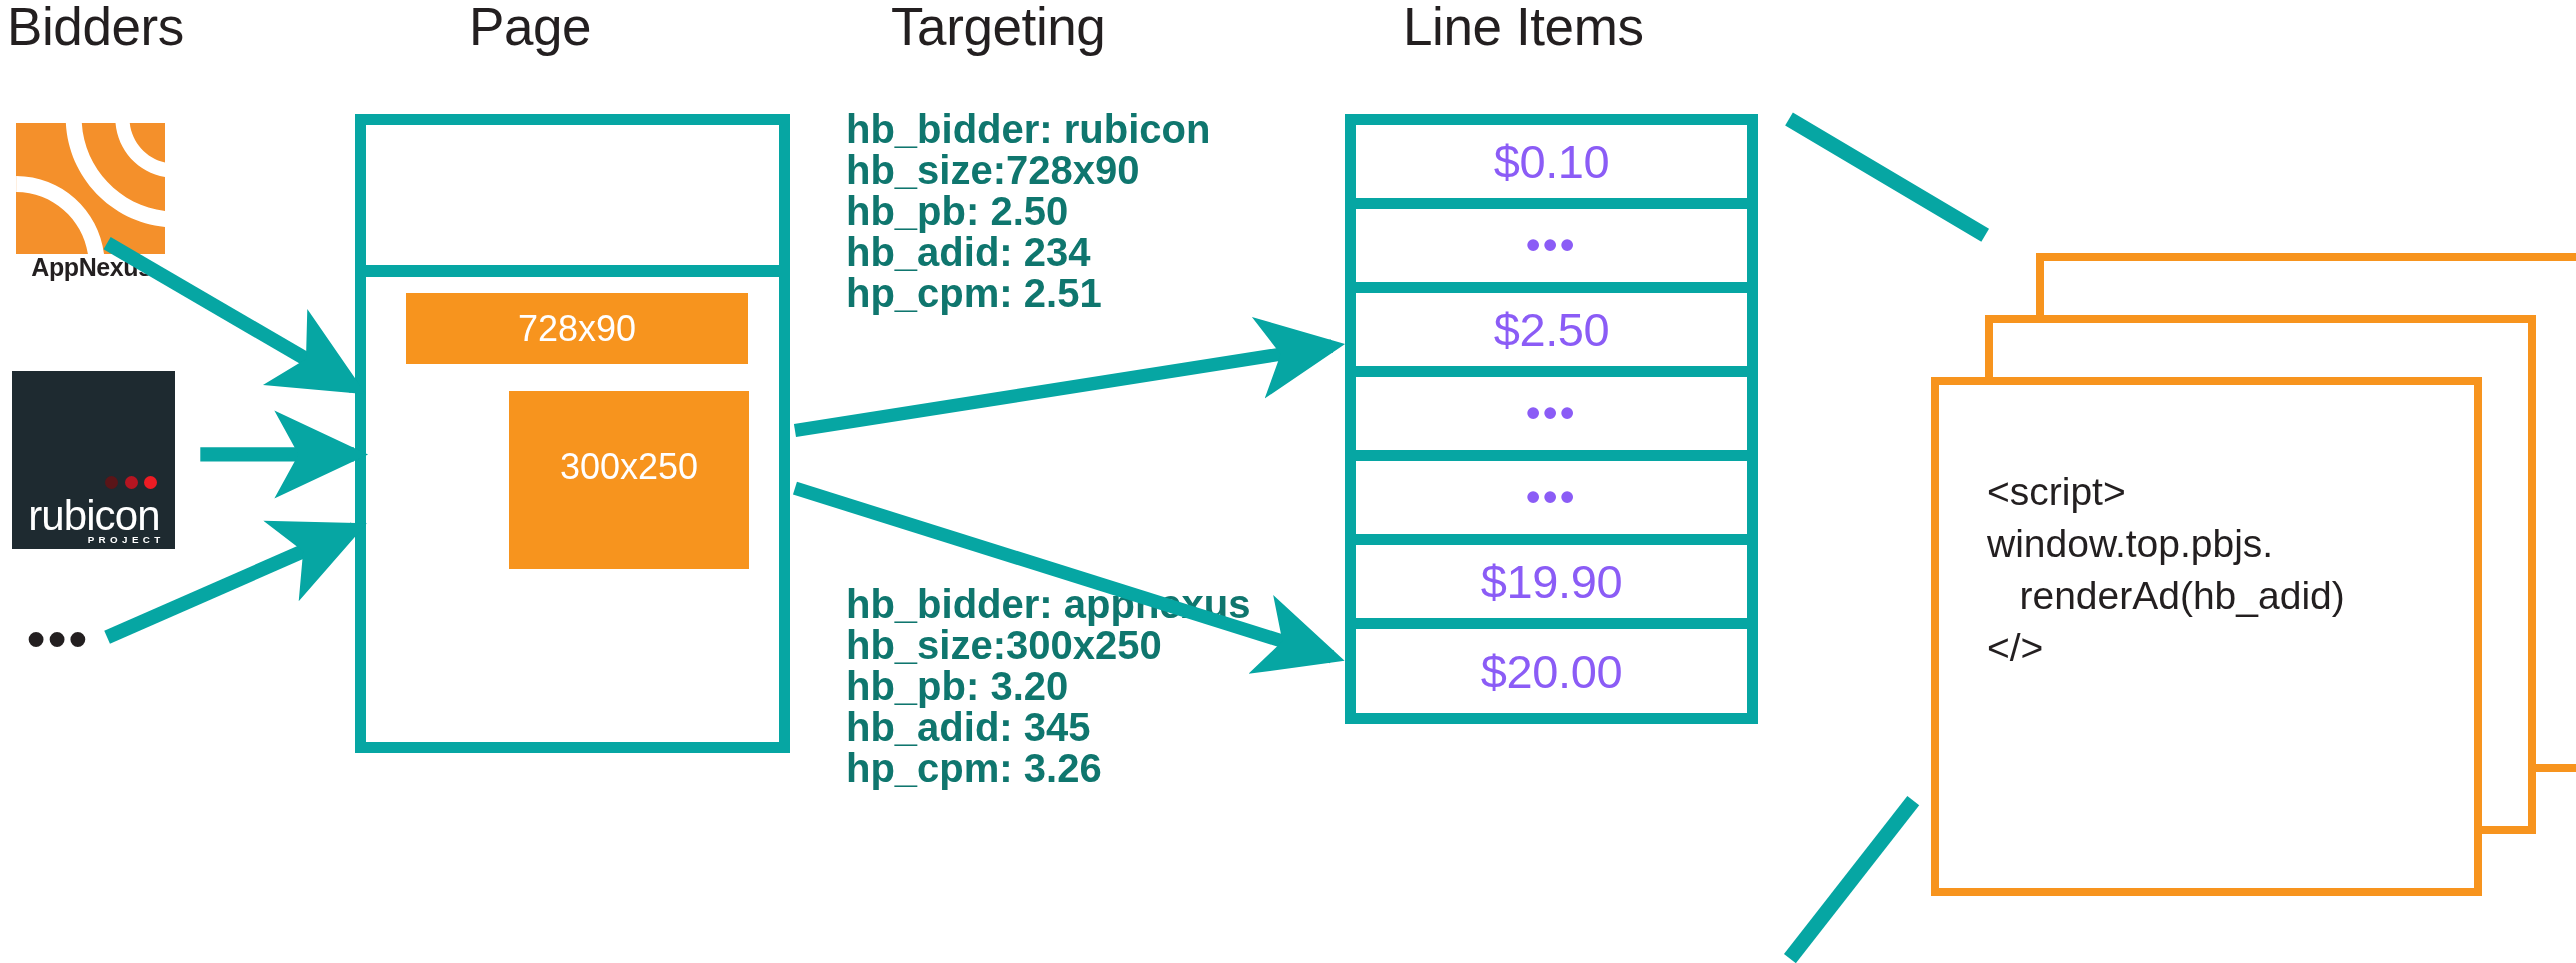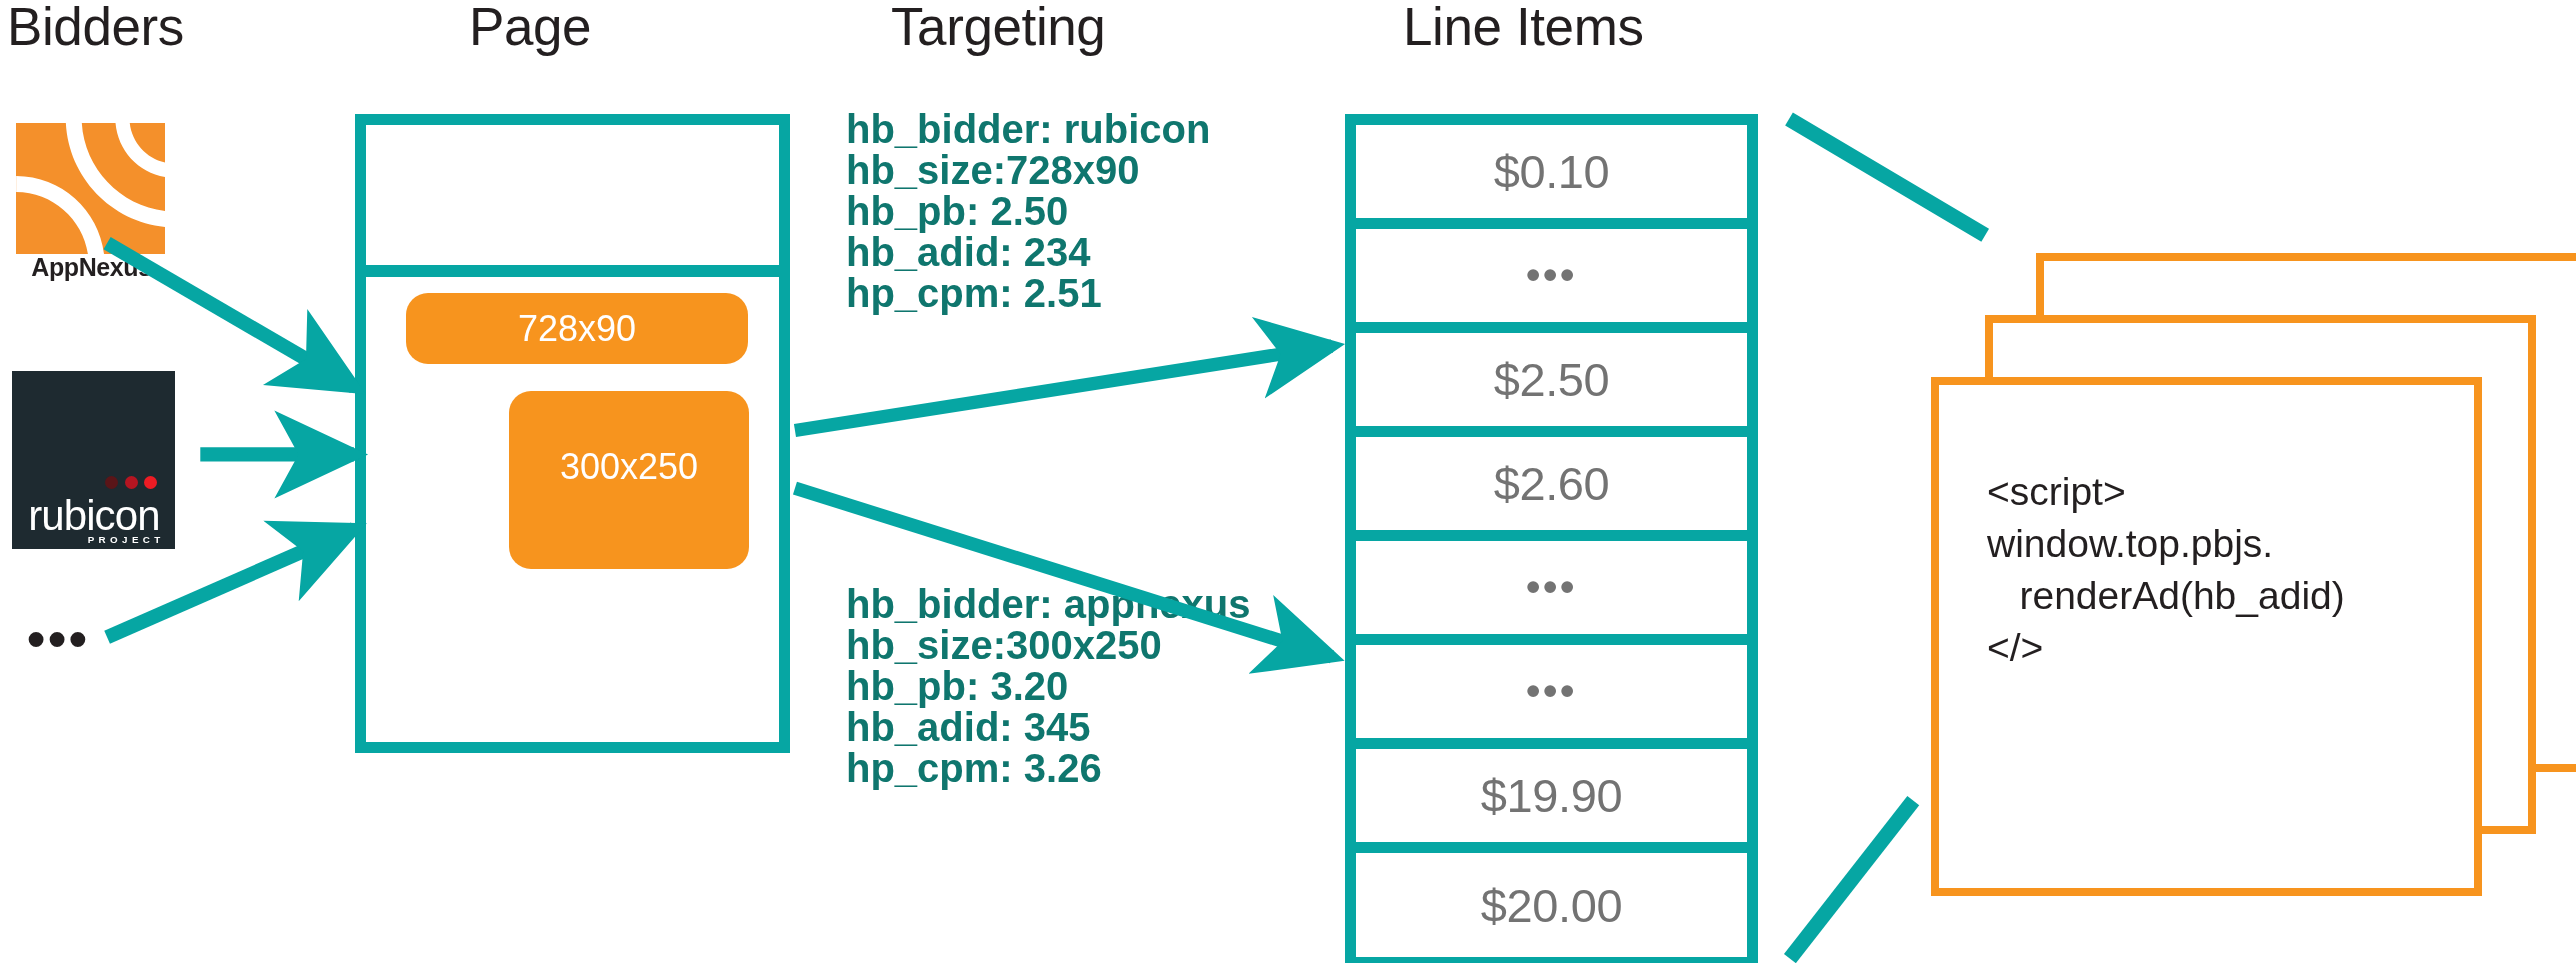--- a/index.html
+++ b/index.html
@@ -116,21 +116,20 @@
   .ad-slot{
     position:absolute;
     background:#f7941e;
     color:#ffffff;
     display:flex;
     align-items:center;
     justify-content:center;
     font-size:36px;
     font-weight:400;
     letter-spacing:0px;
-    border-radius:22px;
   }
   #slot-728{ left:406px; top:293px; width:342px; height:71px; }
   #slot-300{ left:509px; top:391px; width:240px; height:178px;
              align-items:flex-start; padding-top:55px; box-sizing:border-box;}
 
   
   .targeting-block{
     position:absolute;
     font-size:40px;
     font-weight:700;
@@ -144,28 +143,28 @@
   
   #lineitems{
     position:absolute;
     left:1345px; top:114px;
     width:413px;
     border:11.5px solid #06a6a3;
     box-sizing:border-box;
     background:#ffffff;
   }
   .li-row{
-    height:104px;
+    height:84px;
     border-bottom:11.5px solid #06a6a3;
     display:flex;
     align-items:center;
     justify-content:center;
     font-size:47px;
     font-weight:400;
-    color:#737373;
+    color:#8b5cf6;
     letter-spacing:-0.4px;
     box-sizing:border-box;
     background:#ffffff;
     text-align:right;
   }
   .li-row:last-child{border-bottom:none;}
   .li-row.dots{
     font-size:41px;
     font-weight:700;
     letter-spacing:2.7px;
@@ -249,21 +248,20 @@
     <div>hb_size:300x250</div>
     <div>hb_pb: 3.20</div>
     <div>hb_adid: 345</div>
     <div>hp_cpm: 3.26</div>
   </div>
 
   <div id="lineitems">
     <div class="li-row">$0.10</div>
     <div class="li-row dots">•••</div>
     <div class="li-row">$2.50</div>
-    <div class="li-row">$2.60</div>
     <div class="li-row dots">•••</div>
     <div class="li-row dots">•••</div>
     <div class="li-row">$19.90</div>
     <div class="li-row">$20.00</div>
   </div>
 
   <div class="creative-card" id="creative-back"></div>
   <div class="creative-card" id="creative-mid"></div>
   <div class="creative-card" id="creative-front"></div>
   <div id="creative-code">&lt;script&gt;

